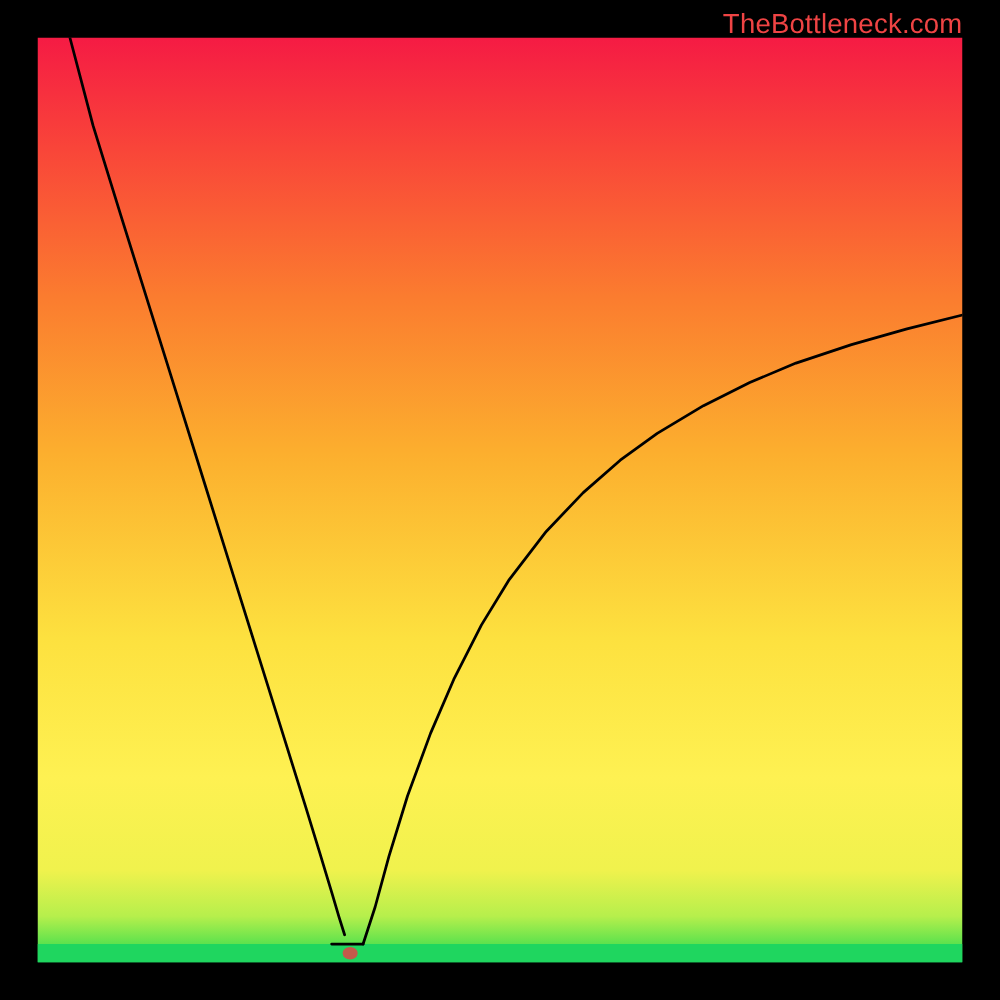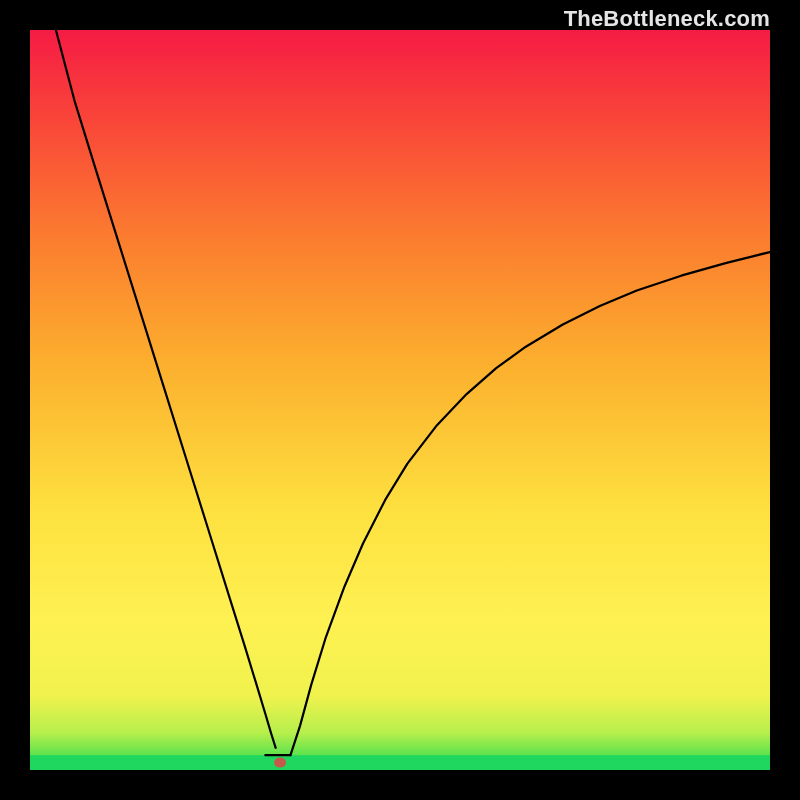--- a/index.html
+++ b/index.html
@@ -23,23 +23,23 @@
     position: absolute;
     left: 0;
     top: 0;
     width: 740px;
     height: 740px;
   }
   .watermark {
     position: absolute;
     top: 6px;
     right: 30px;
-    color: #e5e5e5;
+    color: #ef4444;
     font-size: 22px;
-    font-weight: 700;
+    font-weight: 400;
     letter-spacing: 0.2px;
     z-index: 20;
   }
 </style>
 </head>
 <body>
 
 <div class="watermark">TheBottleneck.com</div>
 
 <div class="frame">

